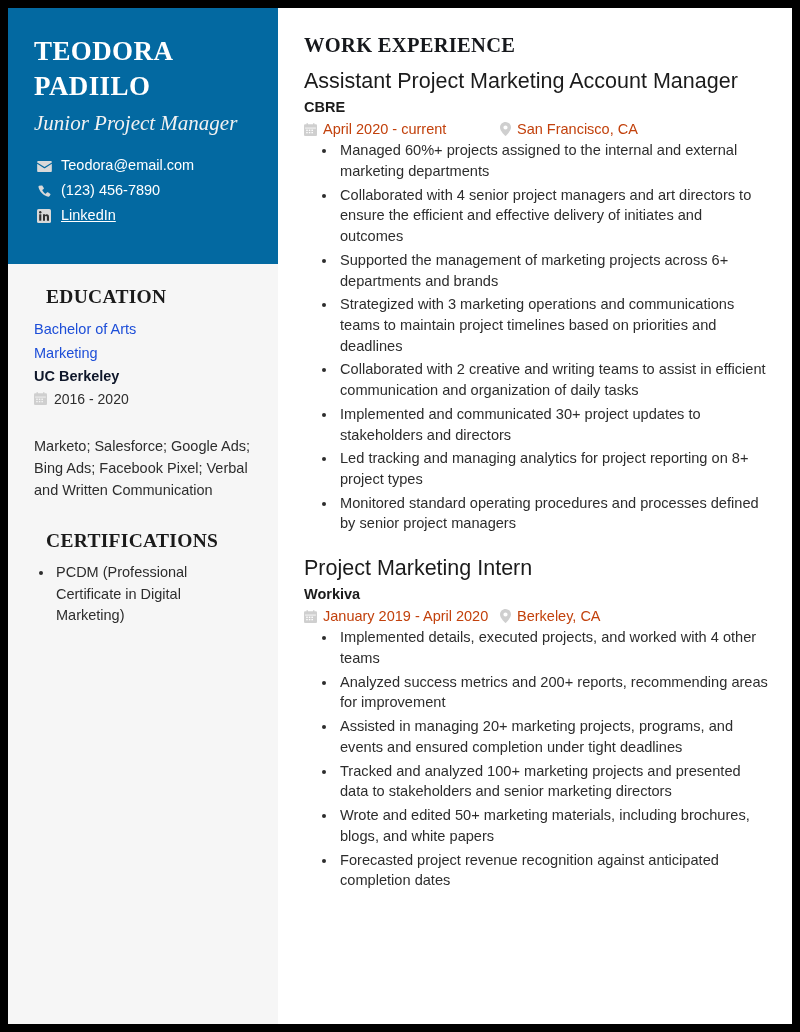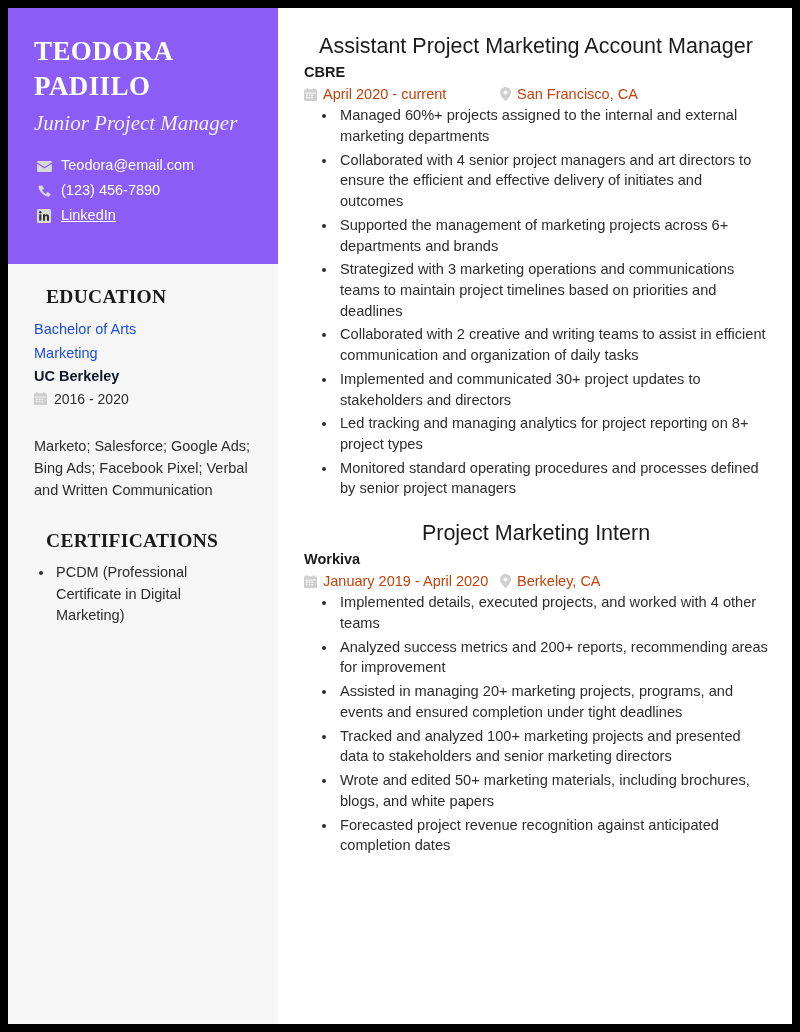--- a/index.html
+++ b/index.html
@@ -28,21 +28,21 @@
   
   .sidebar {
     width: 270px;
     flex: 0 0 270px;
     background: #f6f6f6;
     display: flex;
     flex-direction: column;
   }
 
   .profile-block {
-    background: #8b5cf6;
+    background: #0369a1;
     color: #ffffff;
     padding: 26px 26px 24px 26px;
   }
 
   .name {
     font-family: "Liberation Serif", serif;
     font-weight: bold;
     font-size: 27px;
     line-height: 1.28;
     letter-spacing: 0.4px;
@@ -162,21 +162,20 @@
   }
 
   .job { margin-bottom: 22px; }
 
   .job-role {
     font-size: 21.5px;
     font-weight: normal;
     color: #1b1b1b;
     margin: 0 0 4px 0;
     line-height: 1.2;
-    text-align: center;
   }
 
   .job-company {
     font-size: 14.5px;
     font-weight: bold;
     color: #1b1b1b;
     margin: 0 0 5px 0;
     line-height: 1.2;
   }
 
@@ -298,20 +297,21 @@
         <h2 class="side-heading">CERTIFICATIONS</h2>
         <ul class="cert-list">
           <li>PCDM (Professional Certificate in Digital Marketing)</li>
         </ul>
       </section>
 
     </div>
   </aside>
 
   <main class="main">
+    <h2 class="main-heading">WORK EXPERIENCE</h2>
 
     <section class="job">
       <h3 class="job-role">Assistant Project Marketing Account Manager</h3>
       <div class="job-company">CBRE</div>
       <div class="job-meta">
         <span class="meta-date">
           <span class="meta-icon">
             <svg width="13" height="13" viewBox="0 0 14 14" fill="#cfcfcf">
               <rect x="0" y="1.4" width="14" height="12.6" rx="1.2"></rect>
               <rect x="2.8" y="0" width="1.5" height="3" rx="0.5"></rect>

